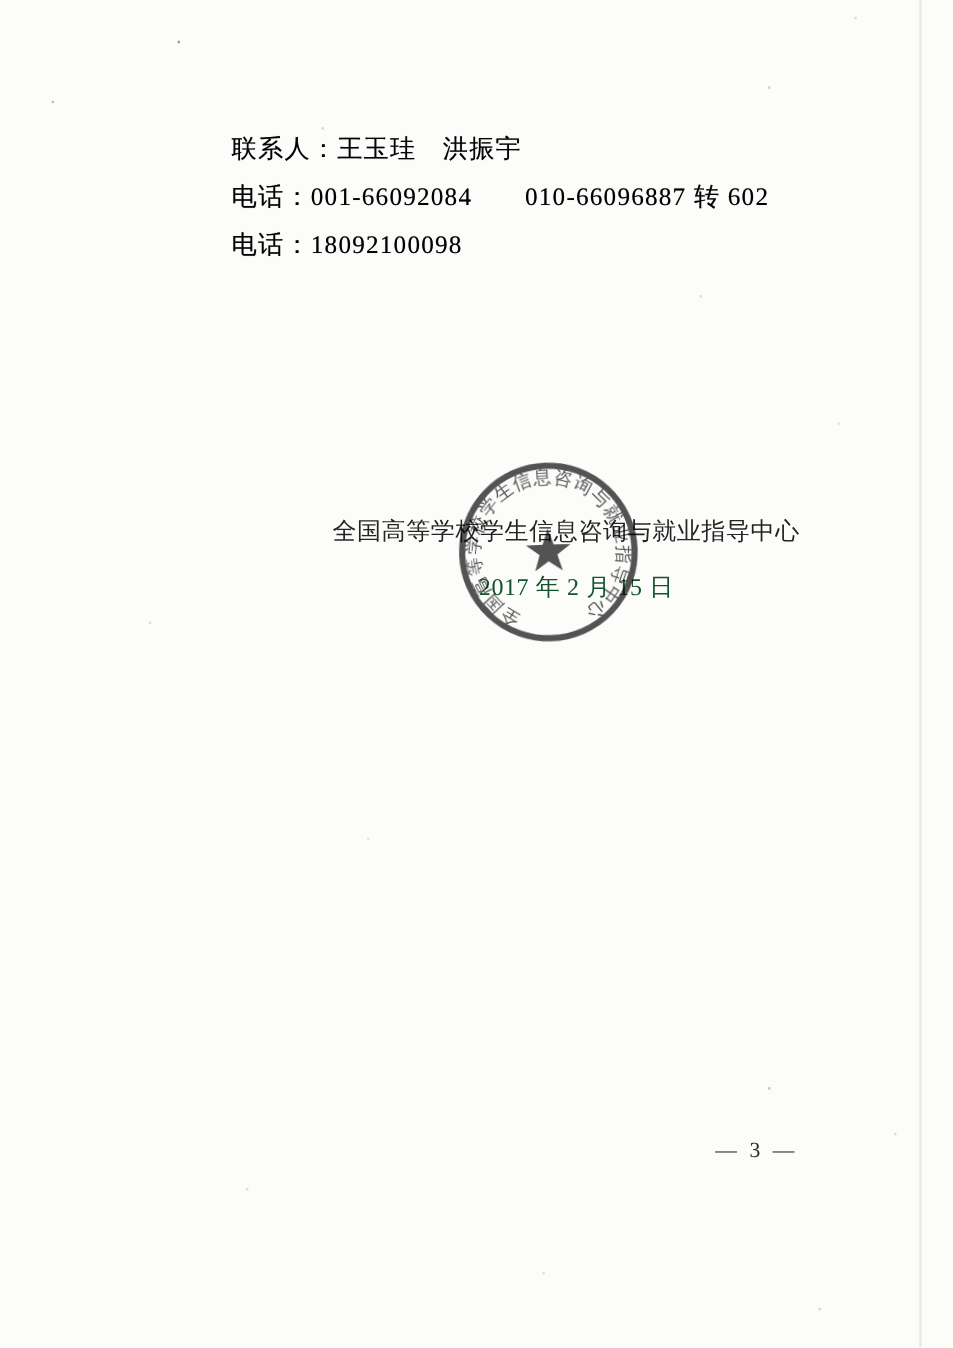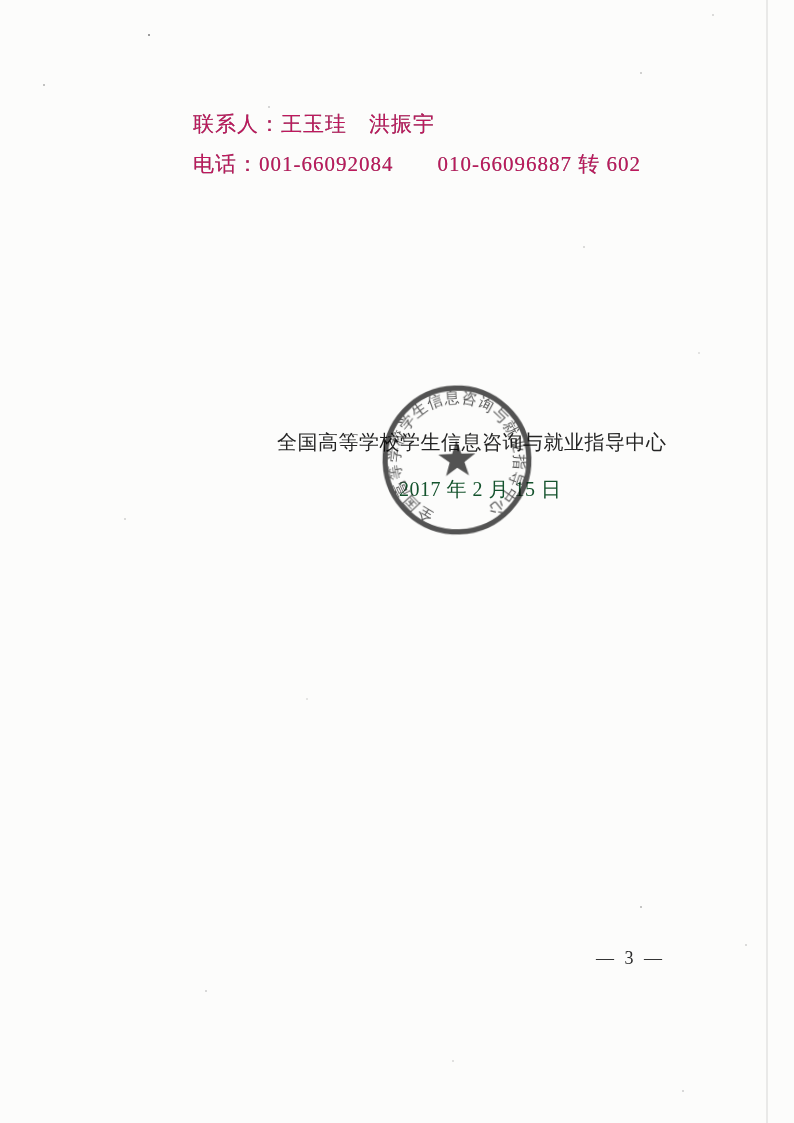--- a/index.html
+++ b/index.html
@@ -21,21 +21,21 @@
   .contact-block {
     position: absolute;
     left: 193px;
     top: 104px;
   }
   .contact-line {
     font-size: 21px;
     line-height: 40px;
     letter-spacing: 1px;
     white-space: pre-wrap;
-    color: #be185d;
+    color: #000000;
     text-shadow: 0 0 0.6px rgba(30,30,30,0.55); 
   }
 
   
   .signature-org {
     position: absolute;
     left: 277px;
     top: 429px;
     font-size: 20px;
     letter-spacing: 0.5px;
@@ -111,20 +111,21 @@
   }
 </style>
 </head>
 <body>
 
 <div class="page">
 
   <div class="contact-block">
     <div class="contact-line">联系人：王玉珪　洪振宇</div>
     <div class="contact-line">电话：001-66092084　　010-66096887 转 602</div>
+    <div class="contact-line">电话：18092100098</div>
   </div>
 
   <div class="signature-org">全国高等学校学生信息咨询与就业指导中心</div>
   <div class="signature-date">2017 年 2 月 15 日</div>
 
   <svg class="seal" viewBox="0 0 150 150" xmlns="http://www.w3.org/2000/svg">
     <circle cx="75" cy="75" r="70" fill="none" stroke-width="5" stroke="#2e2e2e"></circle>
     <polygon points="75,56 79.5,68.9 93.1,69.1 82.2,77.3 86.2,90.4 75,82.6 63.8,90.4 67.8,77.3 56.9,69.1 70.5,68.9" fill="#2e2e2e"></polygon>
     <path id="seal-text-path" d="M 51.3,125.8 A 56,56 0 1 1 98.7,125.8" fill="none"></path>
     <text font-size="15" letter-spacing="1" font-family="Liberation Serif, DejaVu Serif, serif" fill="#2e2e2e">

